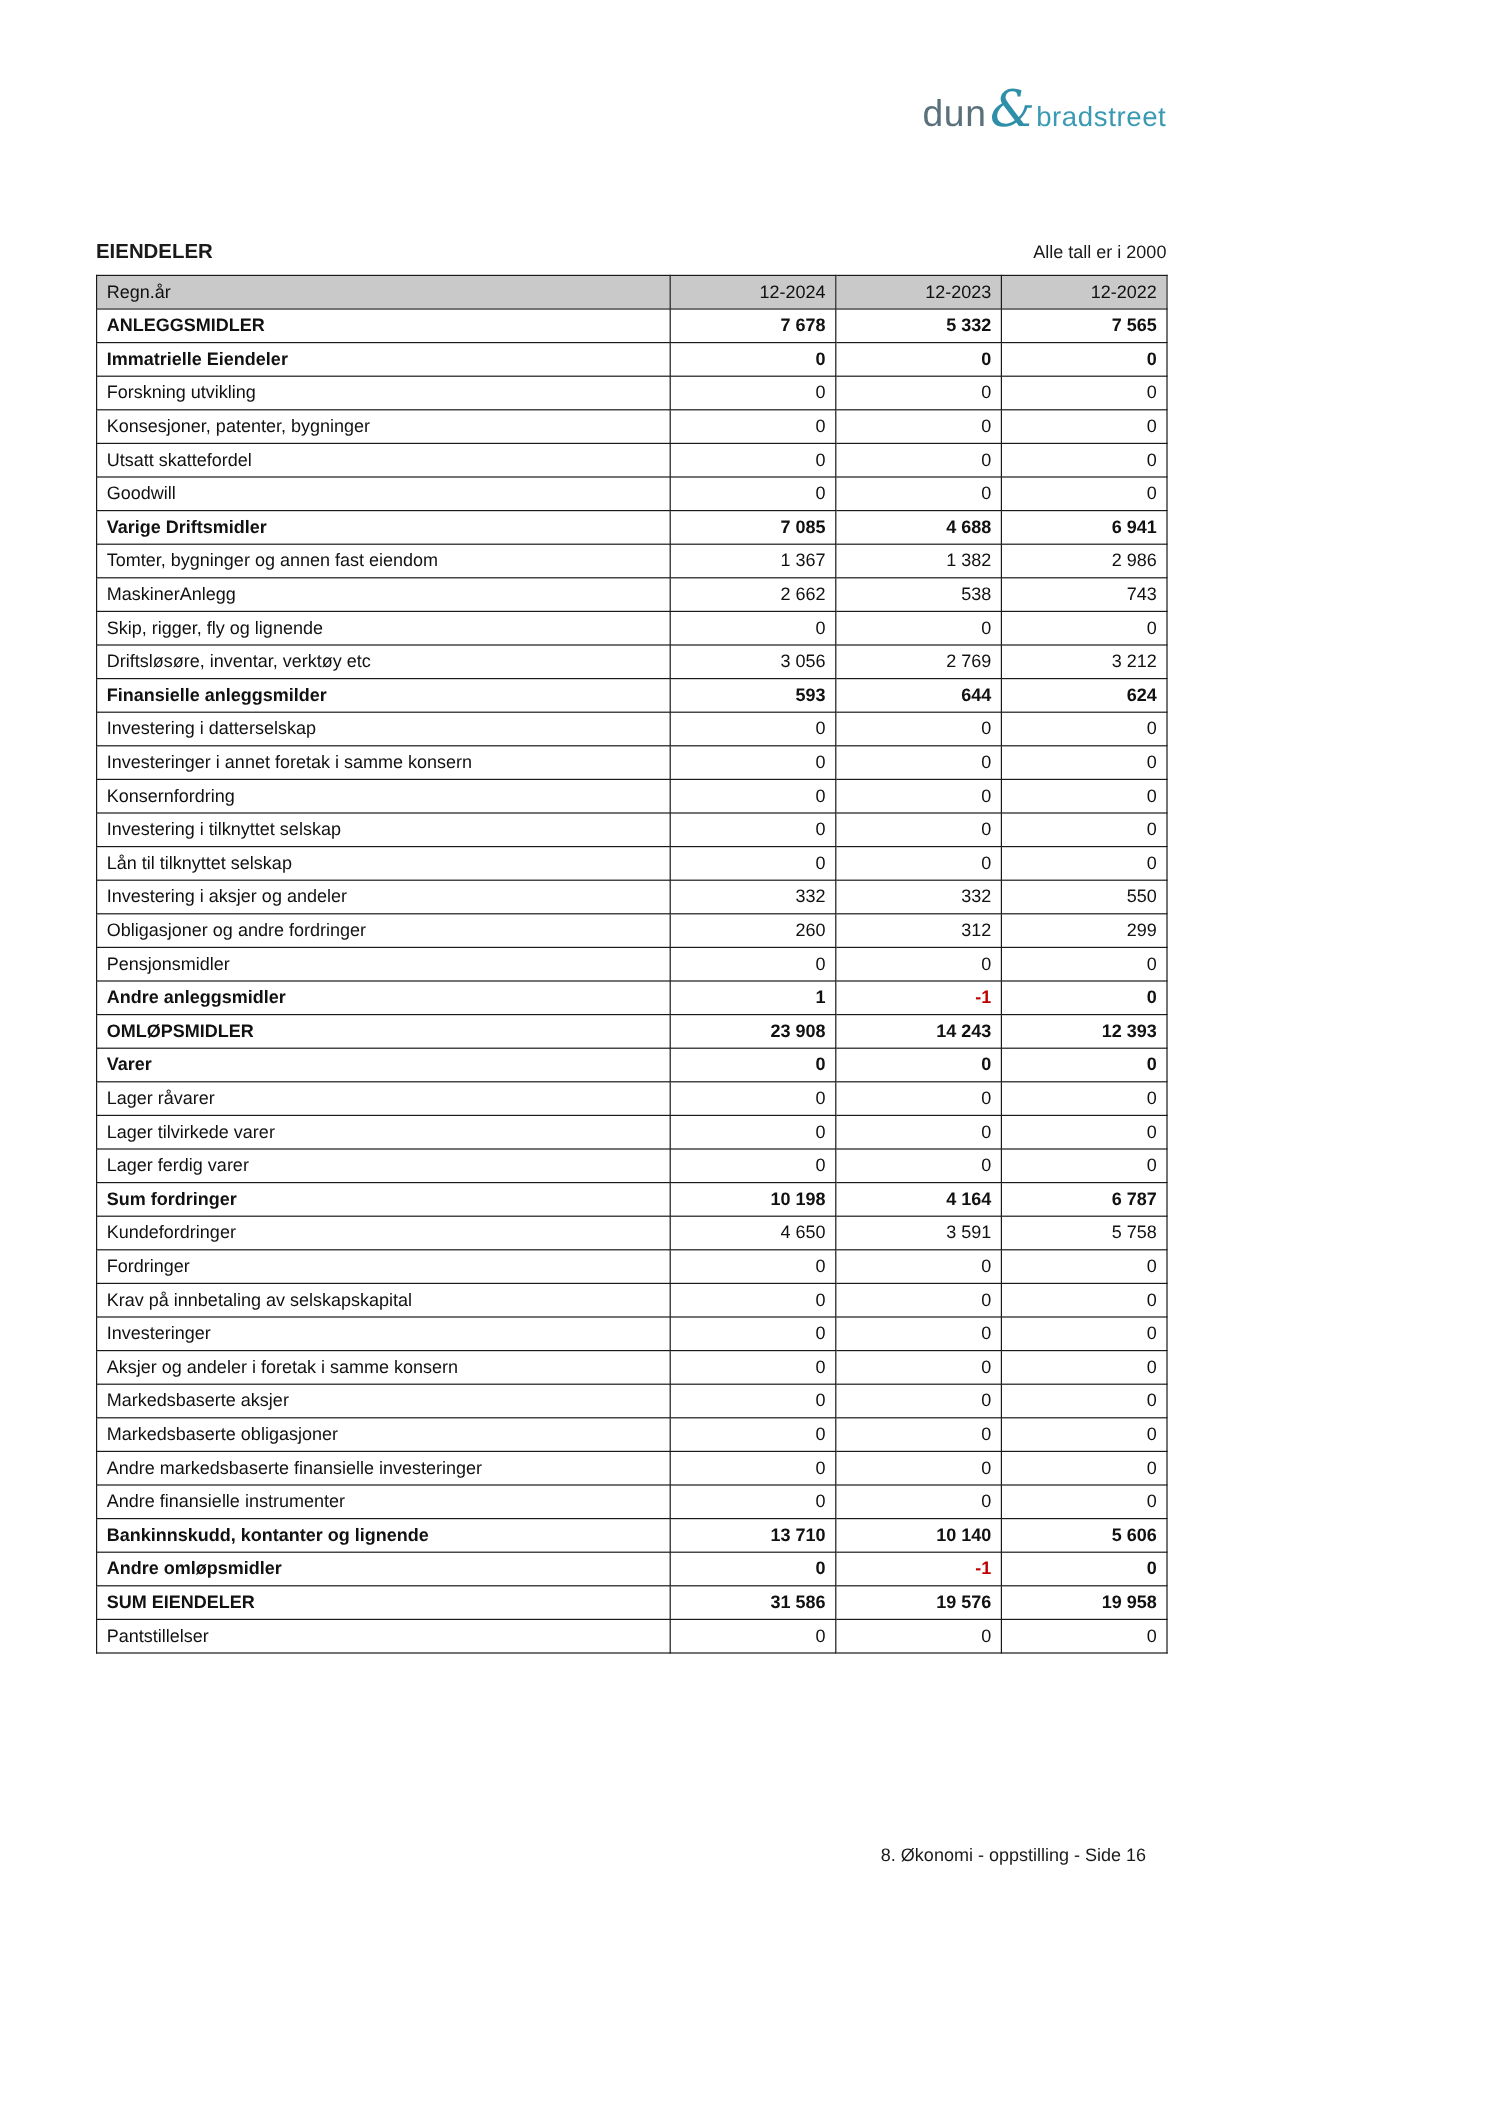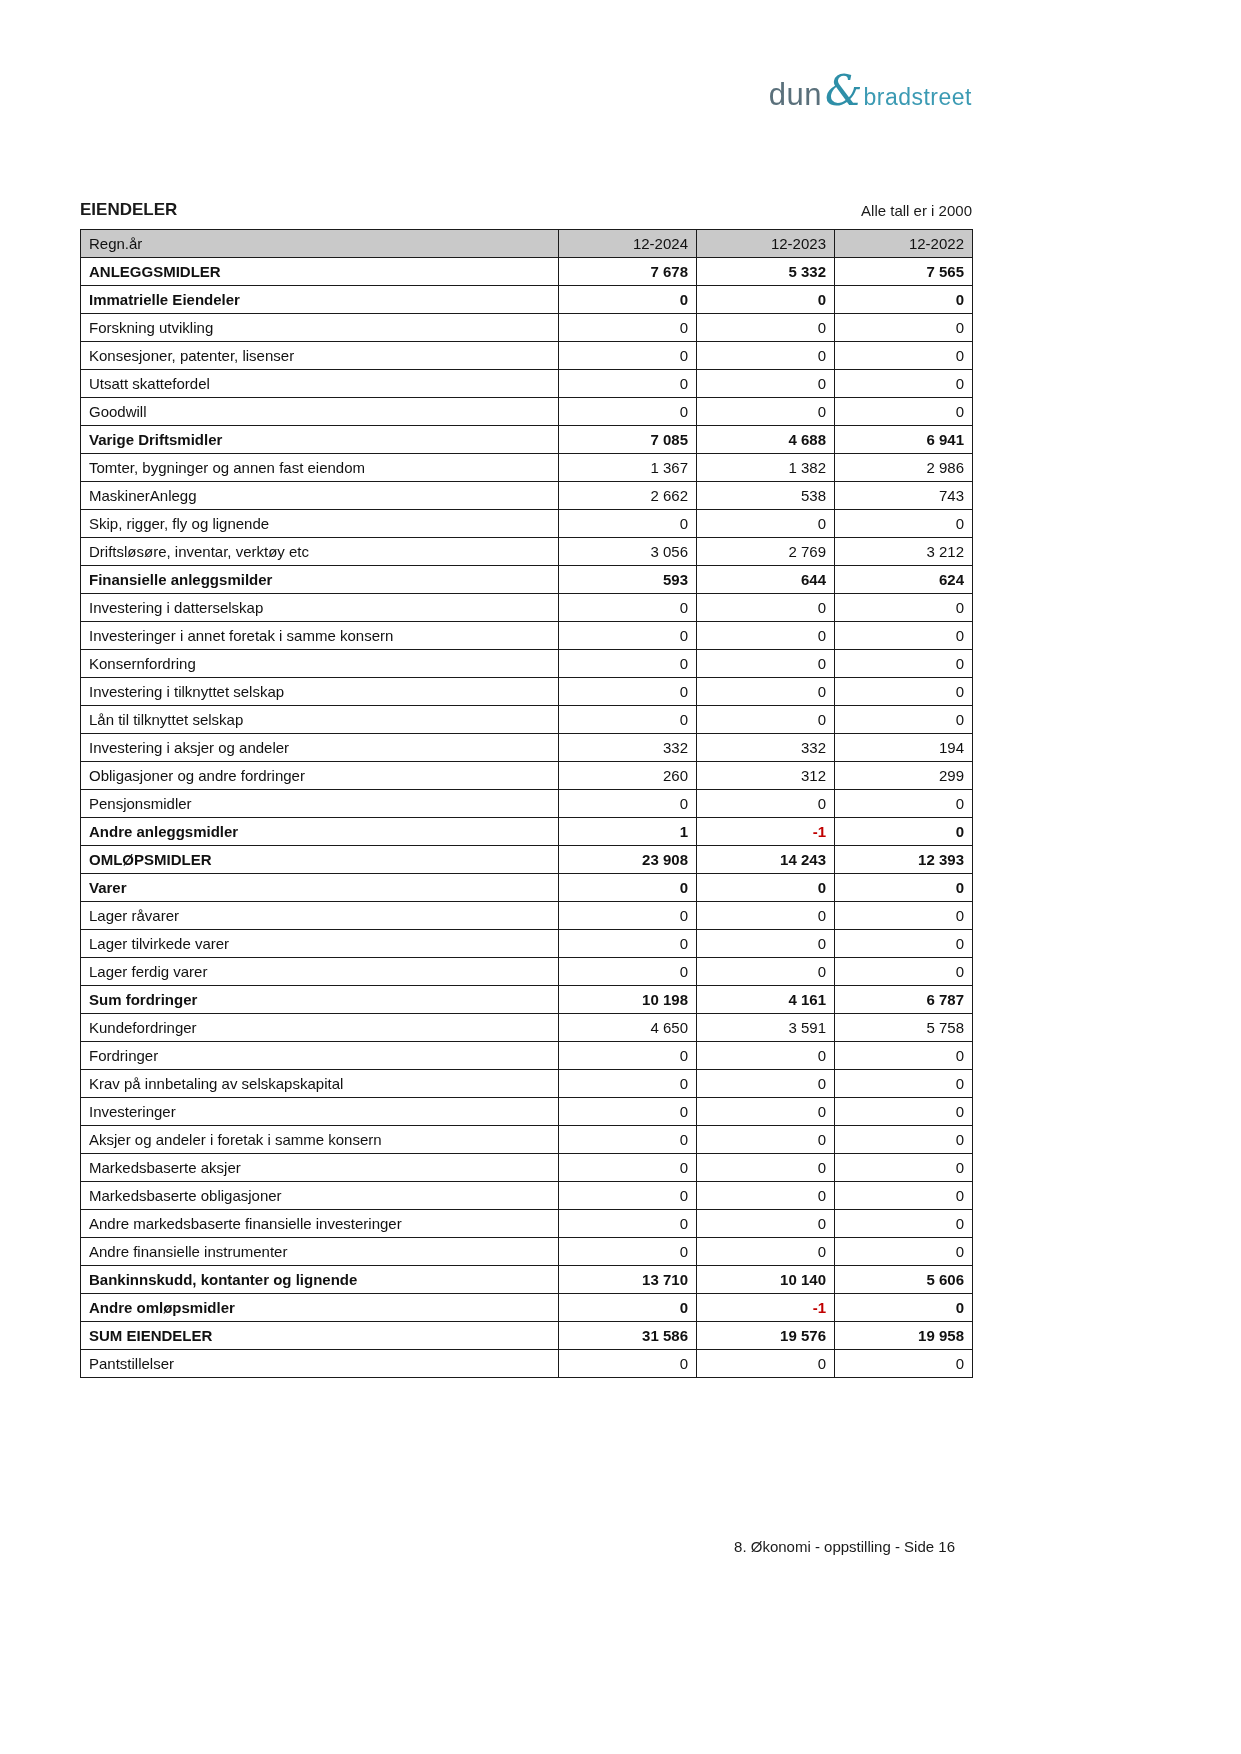--- a/index.html
+++ b/index.html
@@ -128,21 +128,21 @@
           <td class="num">0</td>
           <td class="num">0</td>
         </tr>
         <tr>
           <td class="label">Forskning utvikling</td>
           <td class="num">0</td>
           <td class="num">0</td>
           <td class="num">0</td>
         </tr>
         <tr>
-          <td class="label">Konsesjoner, patenter, lisenser</td>
+          <td class="label">Konsesjoner, patenter, bygninger</td>
           <td class="num">0</td>
           <td class="num">0</td>
           <td class="num">0</td>
         </tr>
         <tr>
           <td class="label">Utsatt skattefordel</td>
           <td class="num">0</td>
           <td class="num">0</td>
           <td class="num">0</td>
         </tr>
@@ -215,21 +215,21 @@
         <tr>
           <td class="label">Lån til tilknyttet selskap</td>
           <td class="num">0</td>
           <td class="num">0</td>
           <td class="num">0</td>
         </tr>
         <tr>
           <td class="label">Investering i aksjer og andeler</td>
           <td class="num">332</td>
           <td class="num">332</td>
-          <td class="num">194</td>
+          <td class="num">550</td>
         </tr>
         <tr>
           <td class="label">Obligasjoner og andre fordringer</td>
           <td class="num">260</td>
           <td class="num">312</td>
           <td class="num">299</td>
         </tr>
         <tr>
           <td class="label">Pensjonsmidler</td>
           <td class="num">0</td>
@@ -268,21 +268,21 @@
         </tr>
         <tr>
           <td class="label">Lager ferdig varer</td>
           <td class="num">0</td>
           <td class="num">0</td>
           <td class="num">0</td>
         </tr>
         <tr class="bold">
           <td class="label">Sum fordringer</td>
           <td class="num">10 198</td>
-          <td class="num">4 161</td>
+          <td class="num">4 164</td>
           <td class="num">6 787</td>
         </tr>
         <tr>
           <td class="label">Kundefordringer</td>
           <td class="num">4 650</td>
           <td class="num">3 591</td>
           <td class="num">5 758</td>
         </tr>
         <tr>
           <td class="label">Fordringer</td>

